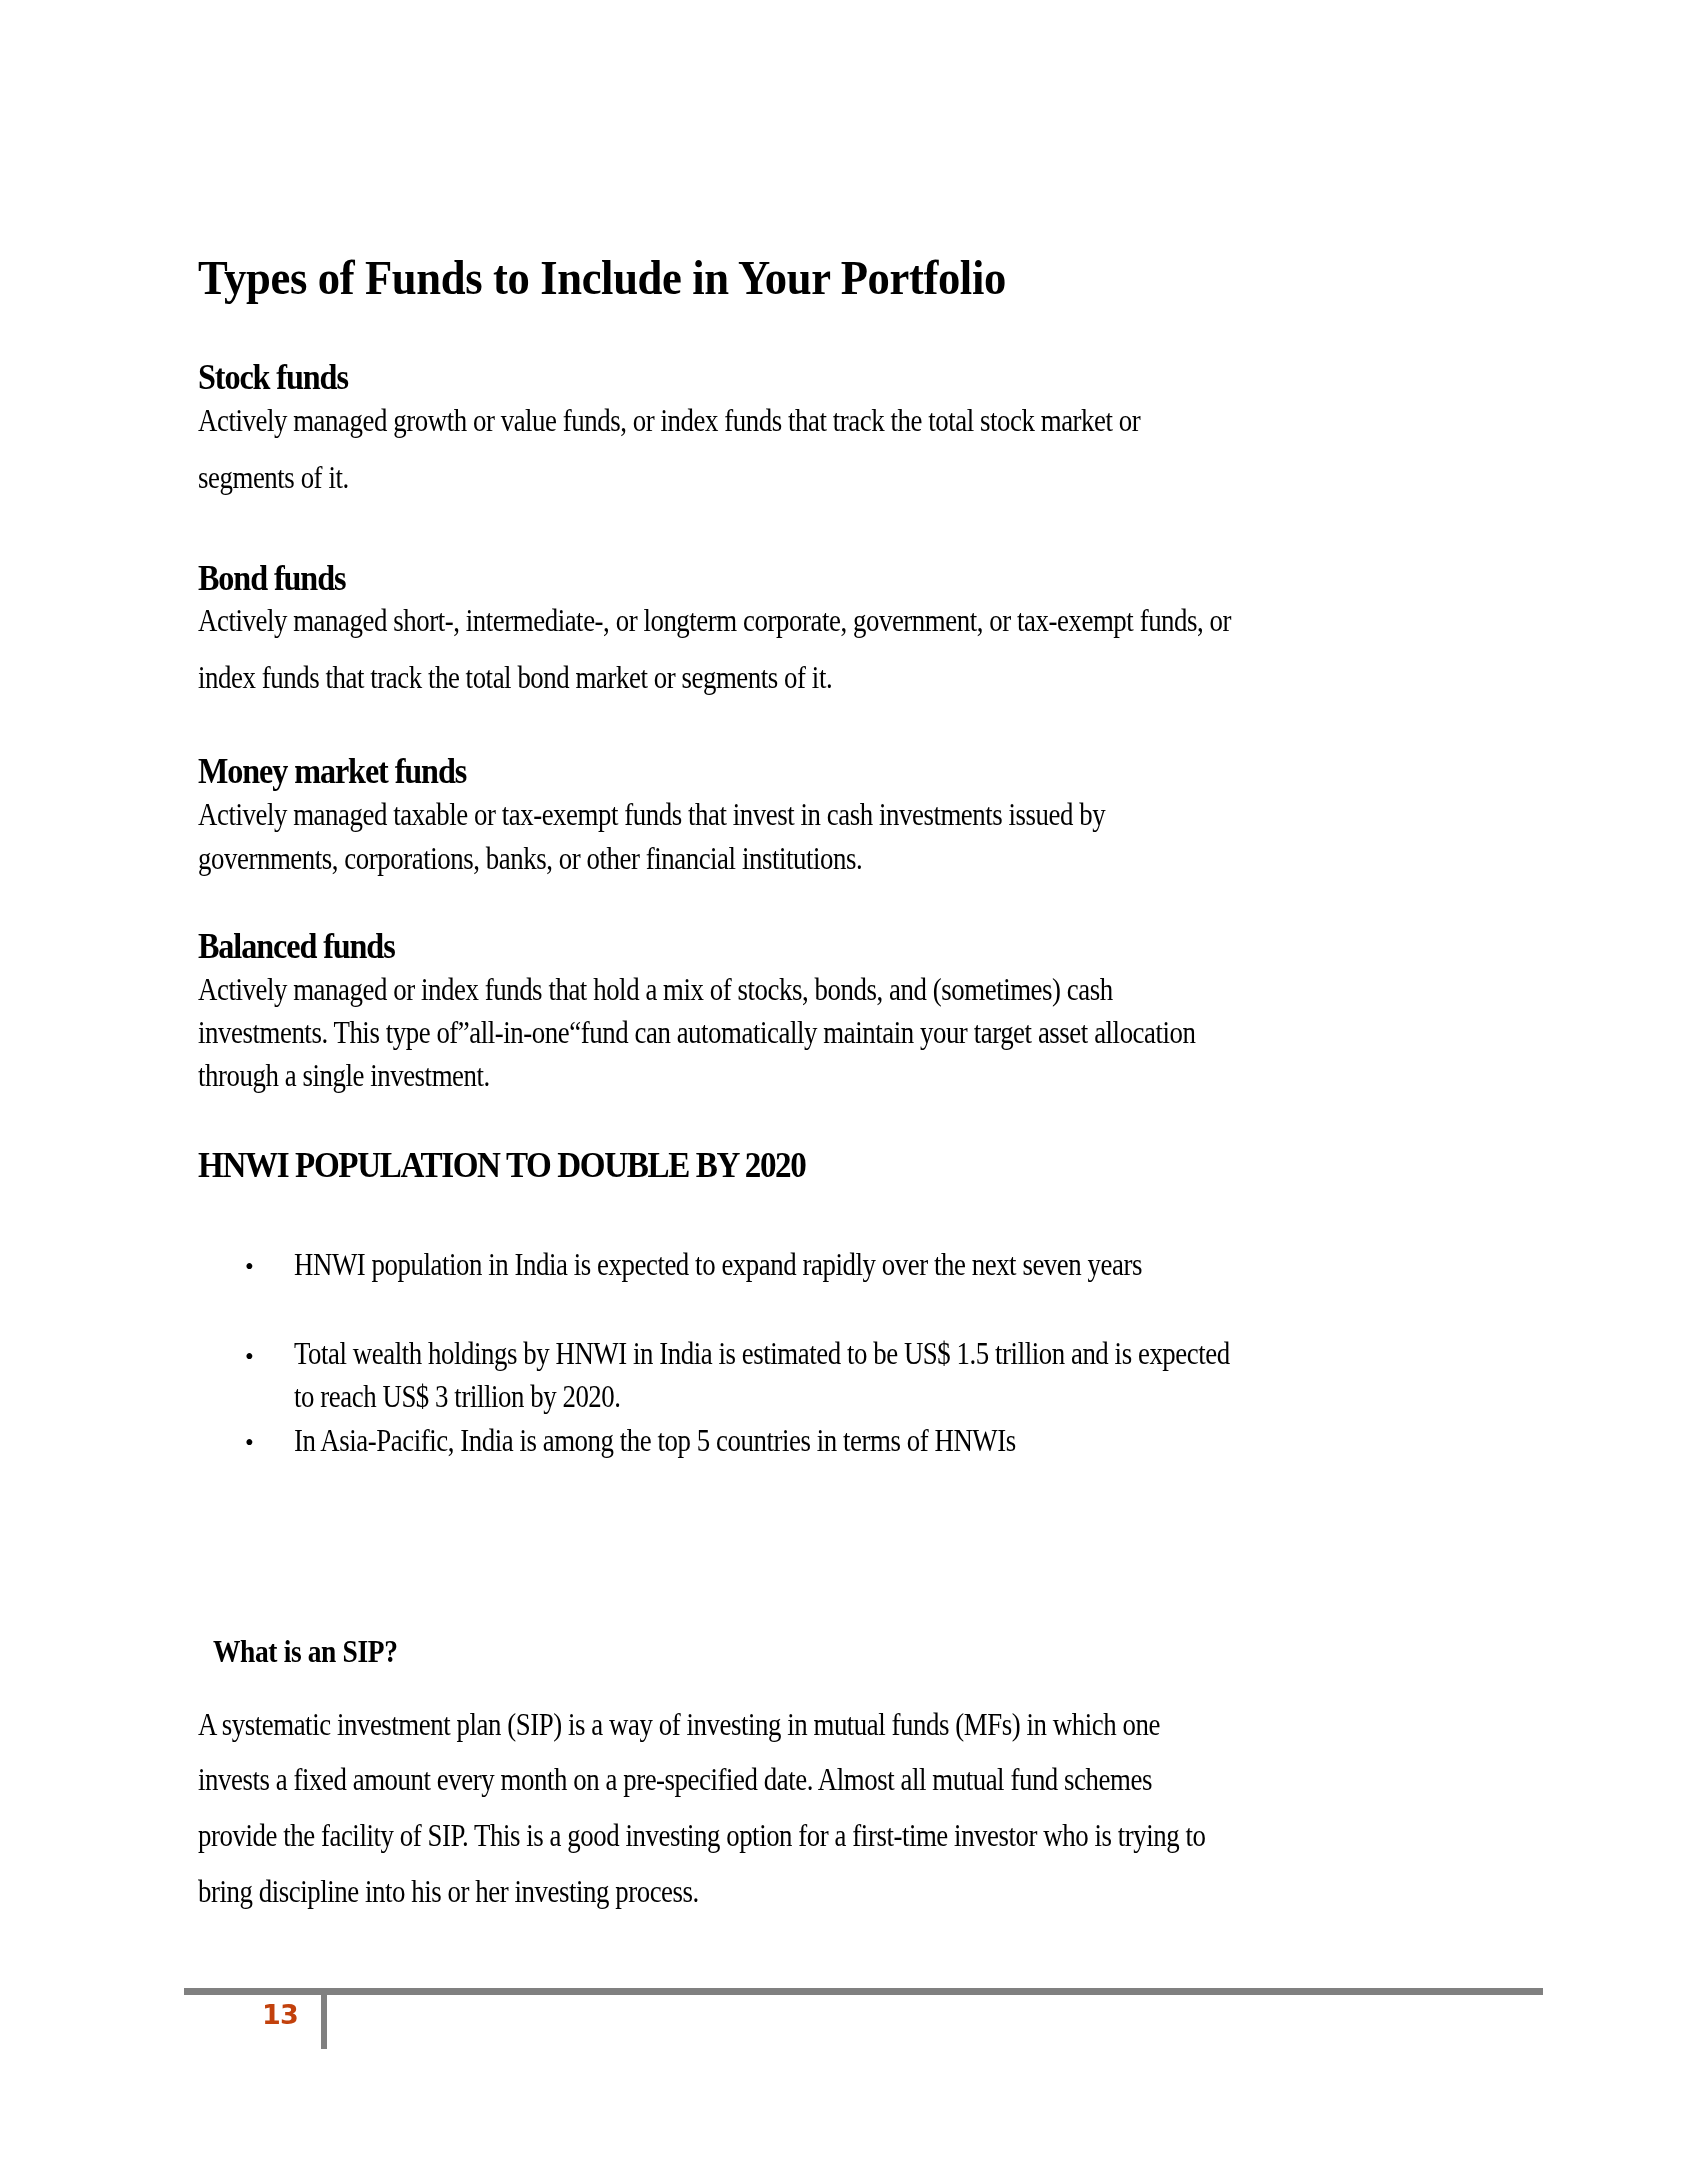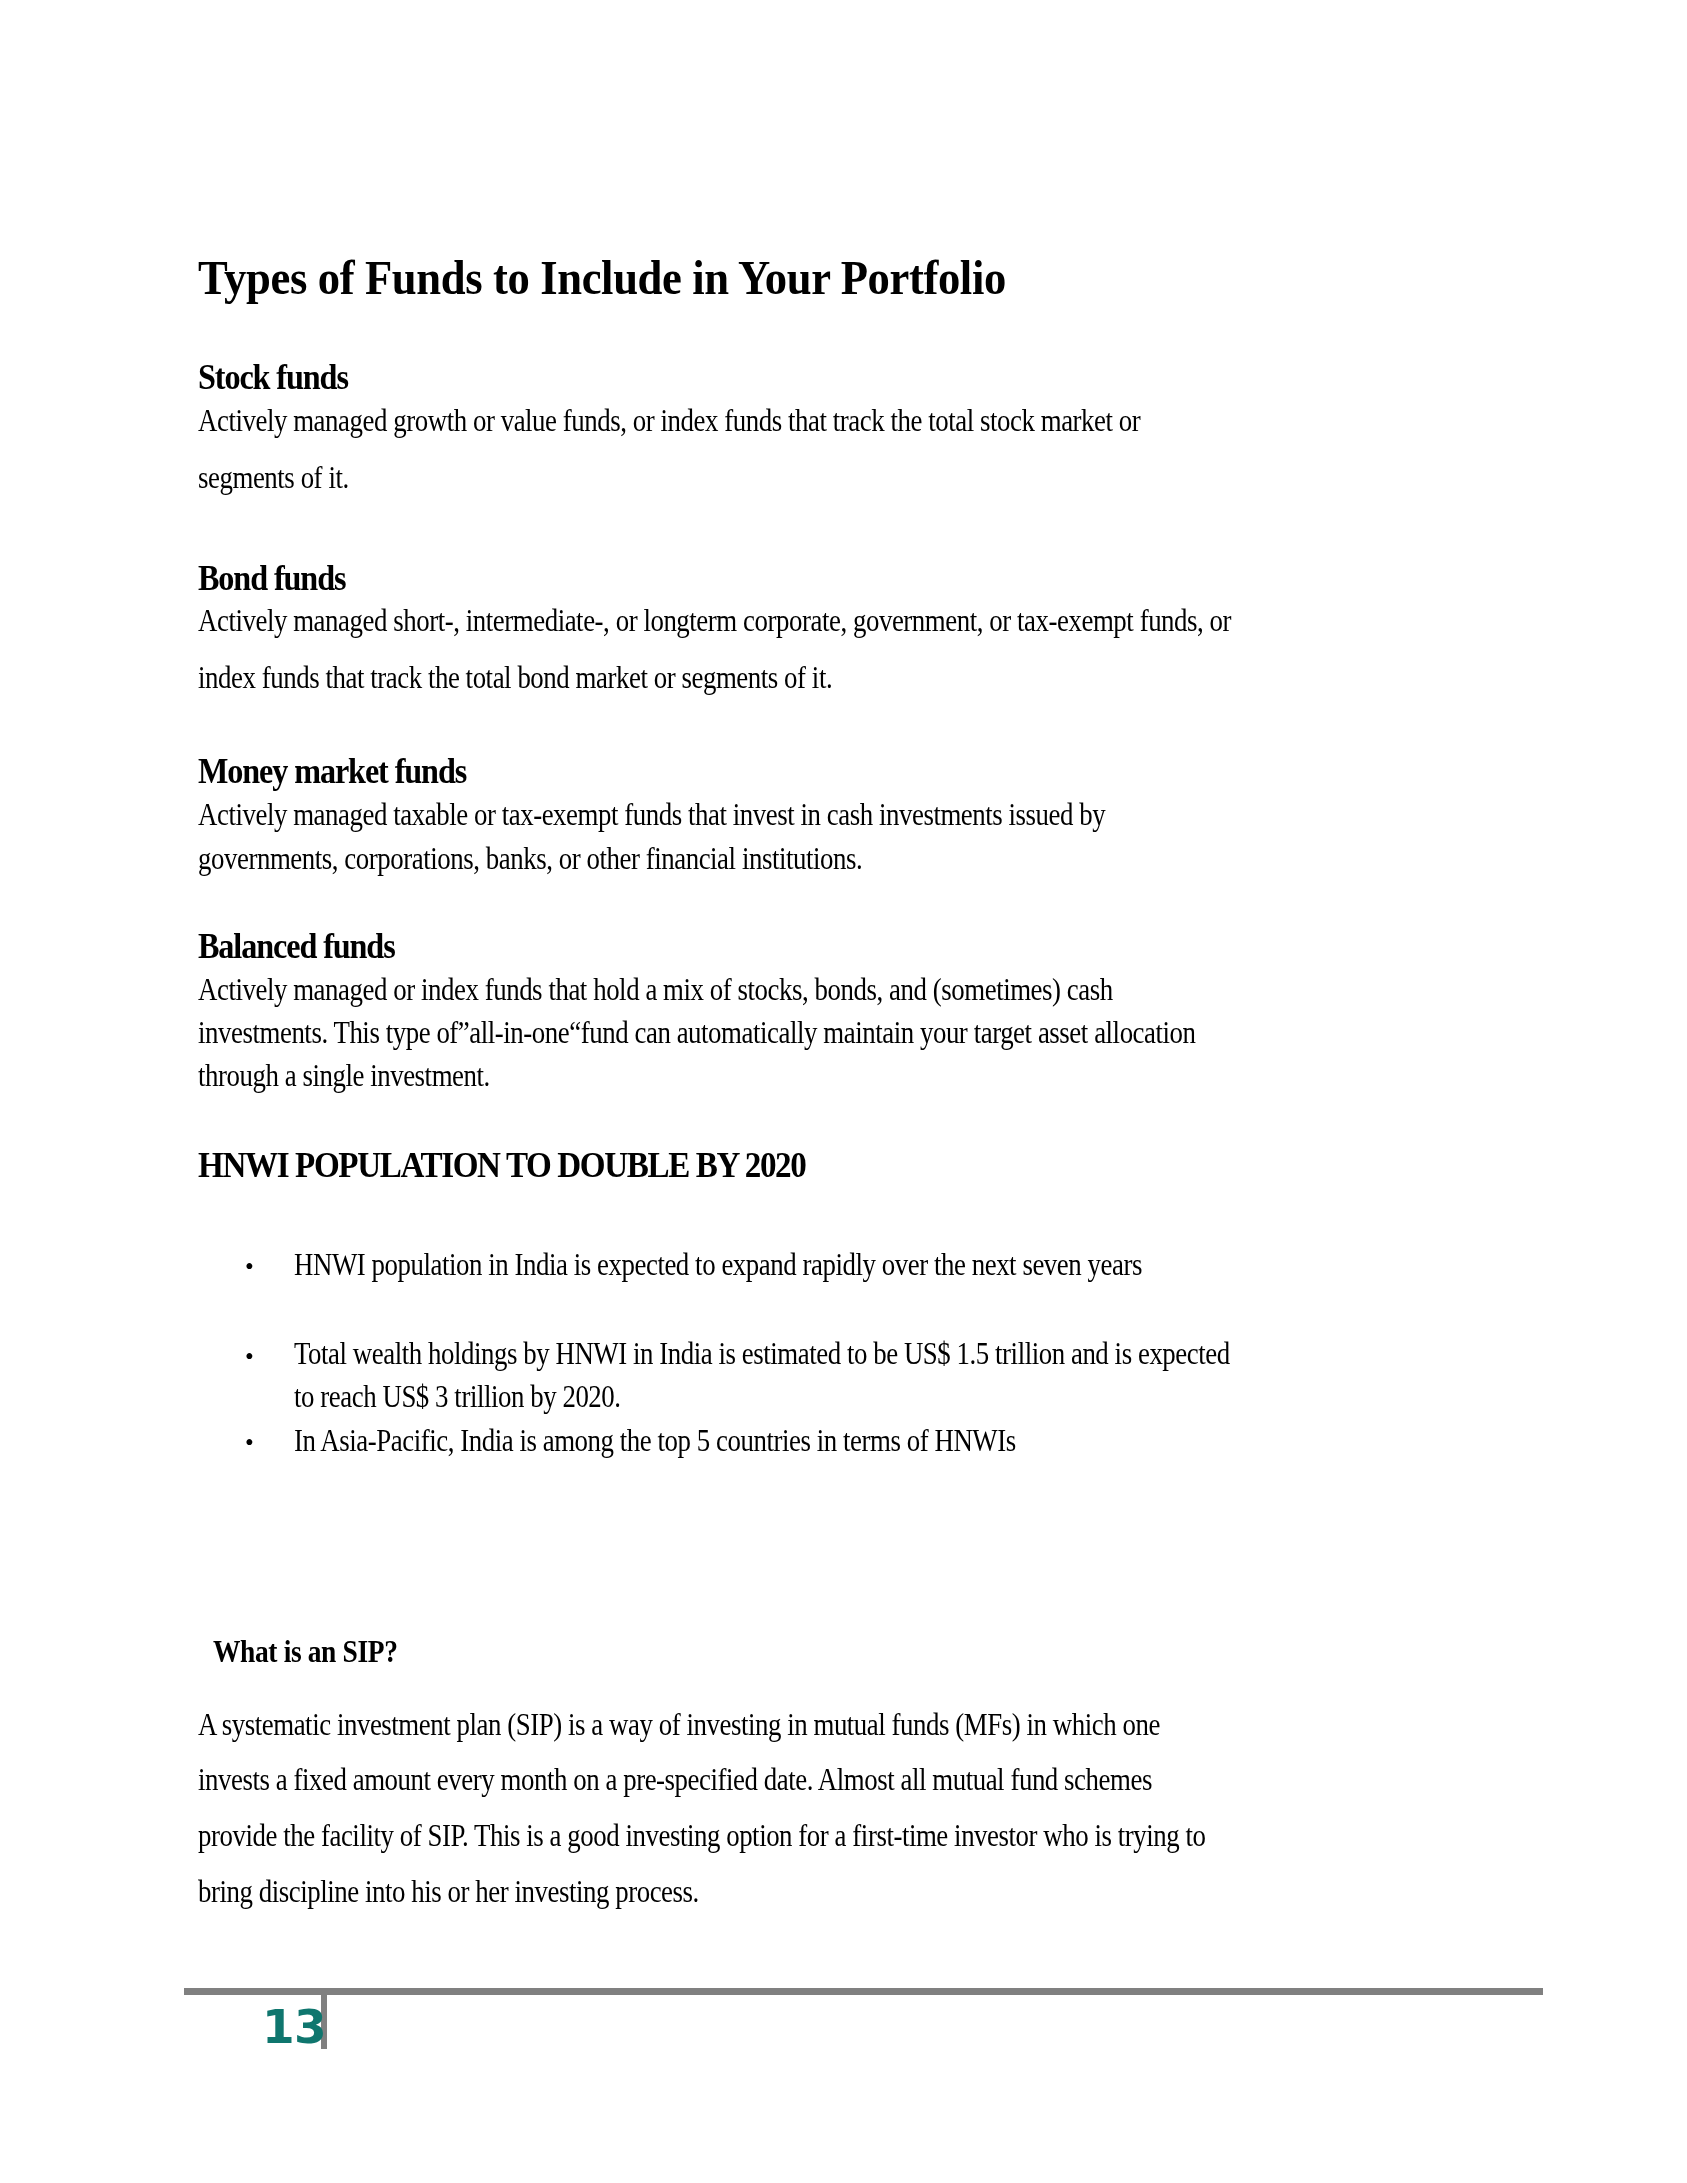--- a/index.html
+++ b/index.html
@@ -12,21 +12,21 @@
         transform: scaleX(0.92); transform-origin: left top; }
   .body { left: 198px; font-size: 30.5px; letter-spacing: -0.5px; transform: scaleX(0.88); transform-origin: left top; }
   .hnwi { left: 198px; top: 1144px; font-size: 36px; font-weight: bold; letter-spacing: -1.5px;
           transform: scaleX(0.92); transform-origin: left top; }
   .bullet-dot { font-size: 25px; }
   .sip { left: 213px; top: 1635px; font-size: 30.5px; font-weight: bold; letter-spacing: -0.4px;
          transform: scaleX(0.9); transform-origin: left top; }
   .footer-line { left: 184px; top: 1988px; width: 1359px; height: 6.6px; background: #808080; }
   .footer-vbar { left: 321px; top: 1988px; width: 5.8px; height: 61px; background: #808080; }
   .page-num { left: 262px; top: 1999px; font-family: "DejaVu Sans", "Liberation Sans", sans-serif;
-              font-size: 47px; font-weight: bold; color: #0f766e; letter-spacing: -0.8px; }
+              font-size: 27px; font-weight: bold; color: #c2410c; letter-spacing: -0.8px; }
 </style>
 </head>
 <body>
 
 <div>
 
   <div class="abs title">Types of Funds to Include in Your Portfolio</div>
 
   <div class="abs h2" style="top:358px">Stock funds</div>
   <div class="abs body" style="top:404px">Actively  managed  growth  or  value  funds,  or index  funds  that  track  the  total  stock  market  or</div>

